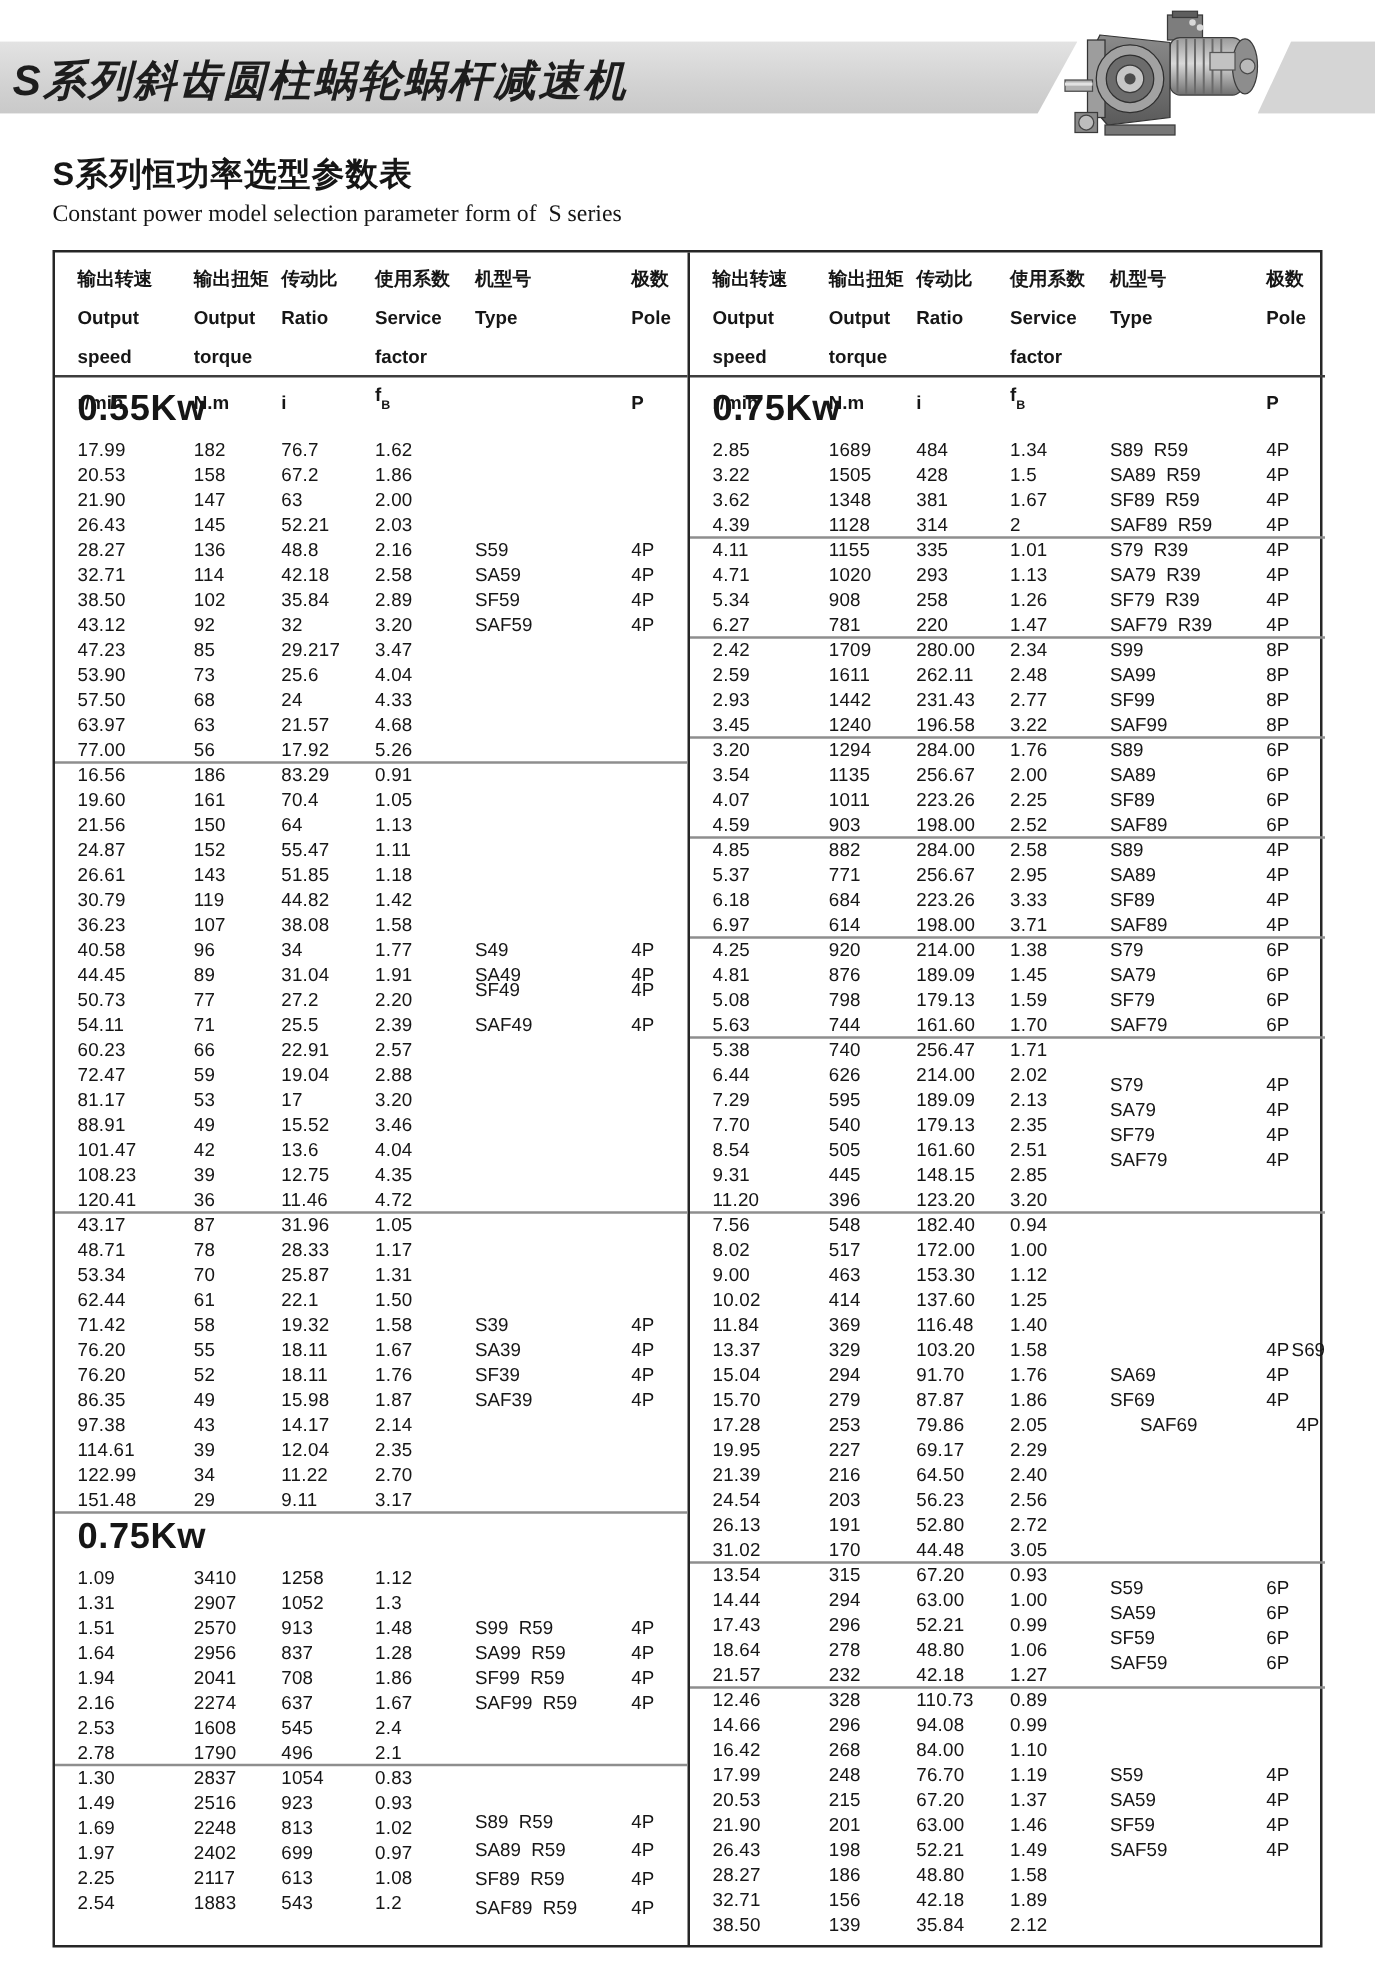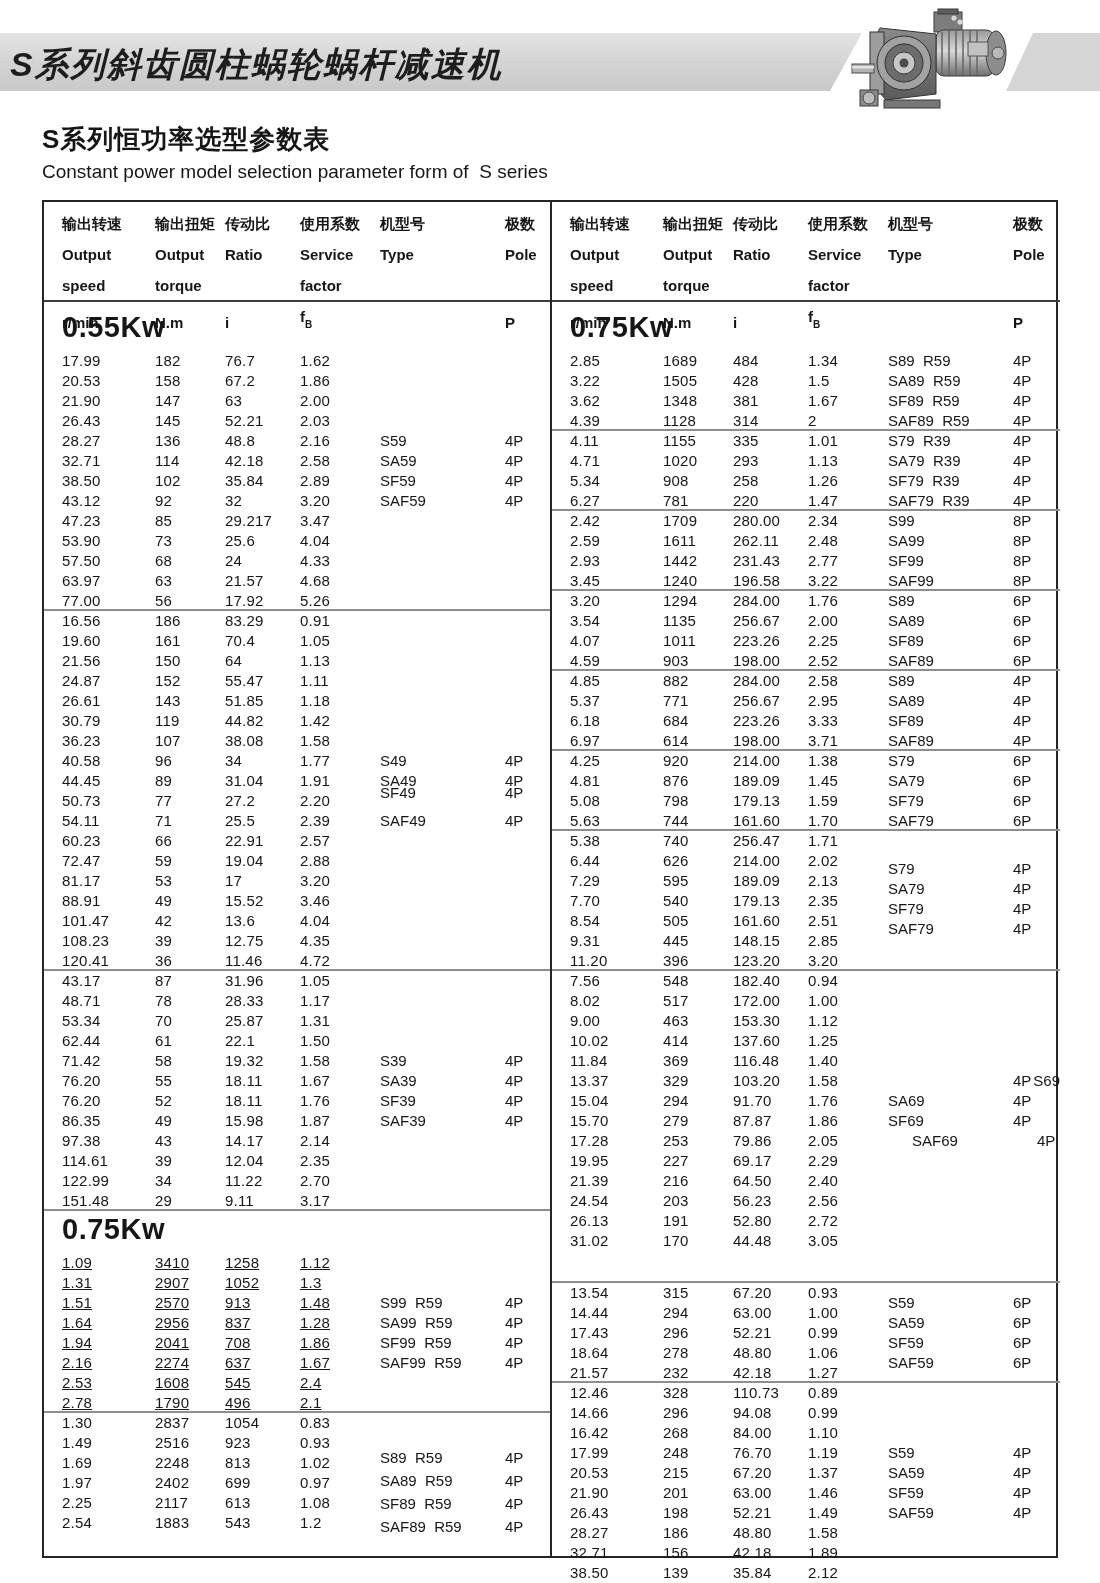--- a/index.html
+++ b/index.html
@@ -20,21 +20,21 @@
     padding:9px 0 0 10px; color:#1d1d1d; white-space:nowrap;
   }
   .stripe {
     position:absolute; top:33px; right:0; width:94px; height:58px;
     background:#d5d5d5; clip-path:polygon(27px 0,100% 0,100% 100%,0 100%);
   }
   .motor { position:absolute; top:8px; right:86px; width:164px; height:106px; }
   
   .subtitle { margin:4px 0 0 42px; }
   .subtitle h2 { font-size:26px; font-weight:bold; letter-spacing:1px; }
-  .subtitle p { font-size:19px; margin-top:4px; white-space:pre; }
+  .subtitle p { font-size:19px; margin-top:4px; white-space:pre;font-family:Liberation Serif, serif; }
   
   .ptable {
     position:absolute; left:42px; top:200px; width:1016px; height:1358px;
     border:2px solid #262626; display:flex;
   }
   .half { width:508px; height:100%; }
   .half.left { border-right:2px solid #262626; }
   .thead {
     height:100px; display:grid; grid-template-columns:93px 70px 75px 80px 125px 65px;
     padding:12px 0 8px 18px; border-bottom:2px solid #3d3d3d;
@@ -458,21 +458,21 @@
           <div class="type-item" style="top: 120px;">
             <span class="type-label">SF39</span>
             <span class="pole-label">4P</span>
           </div>
           <div class="type-item" style="top: 140px;">
             <span class="type-label">SAF39</span>
             <span class="pole-label">4P</span>
           </div>
         </div>
         <div class="power-heading sep">0.75Kw</div>
-        <div class="group" style="height: 160px; text-decoration: underline;">
+        <div class="group" style="height: 160px;">
           <div class="row">
             <span class="cell">1.09</span>
             <span class="cell">3410</span>
             <span class="cell">1258</span>
             <span class="cell">1.12</span>
           </div>
           <div class="row">
             <span class="cell">1.31</span>
             <span class="cell">2907</span>
             <span class="cell">1052</span>
@@ -930,21 +930,21 @@
           </div>
           <div class="type-item" style="top: 68px;">
             <span class="type-label">SF79</span>
             <span class="pole-label">4P</span>
           </div>
           <div class="type-item" style="top: 88px;">
             <span class="type-label">SAF79</span>
             <span class="pole-label">4P</span>
           </div>
         </div>
-        <div class="group sep" style="height: 312px;">
+        <div class="group sep" style="height: 280px;">
           <div class="row">
             <span class="cell">7.56</span>
             <span class="cell">548</span>
             <span class="cell">182.40</span>
             <span class="cell">0.94</span>
           </div>
           <div class="row">
             <span class="cell">8.02</span>
             <span class="cell">517</span>
             <span class="cell">172.00</span>

